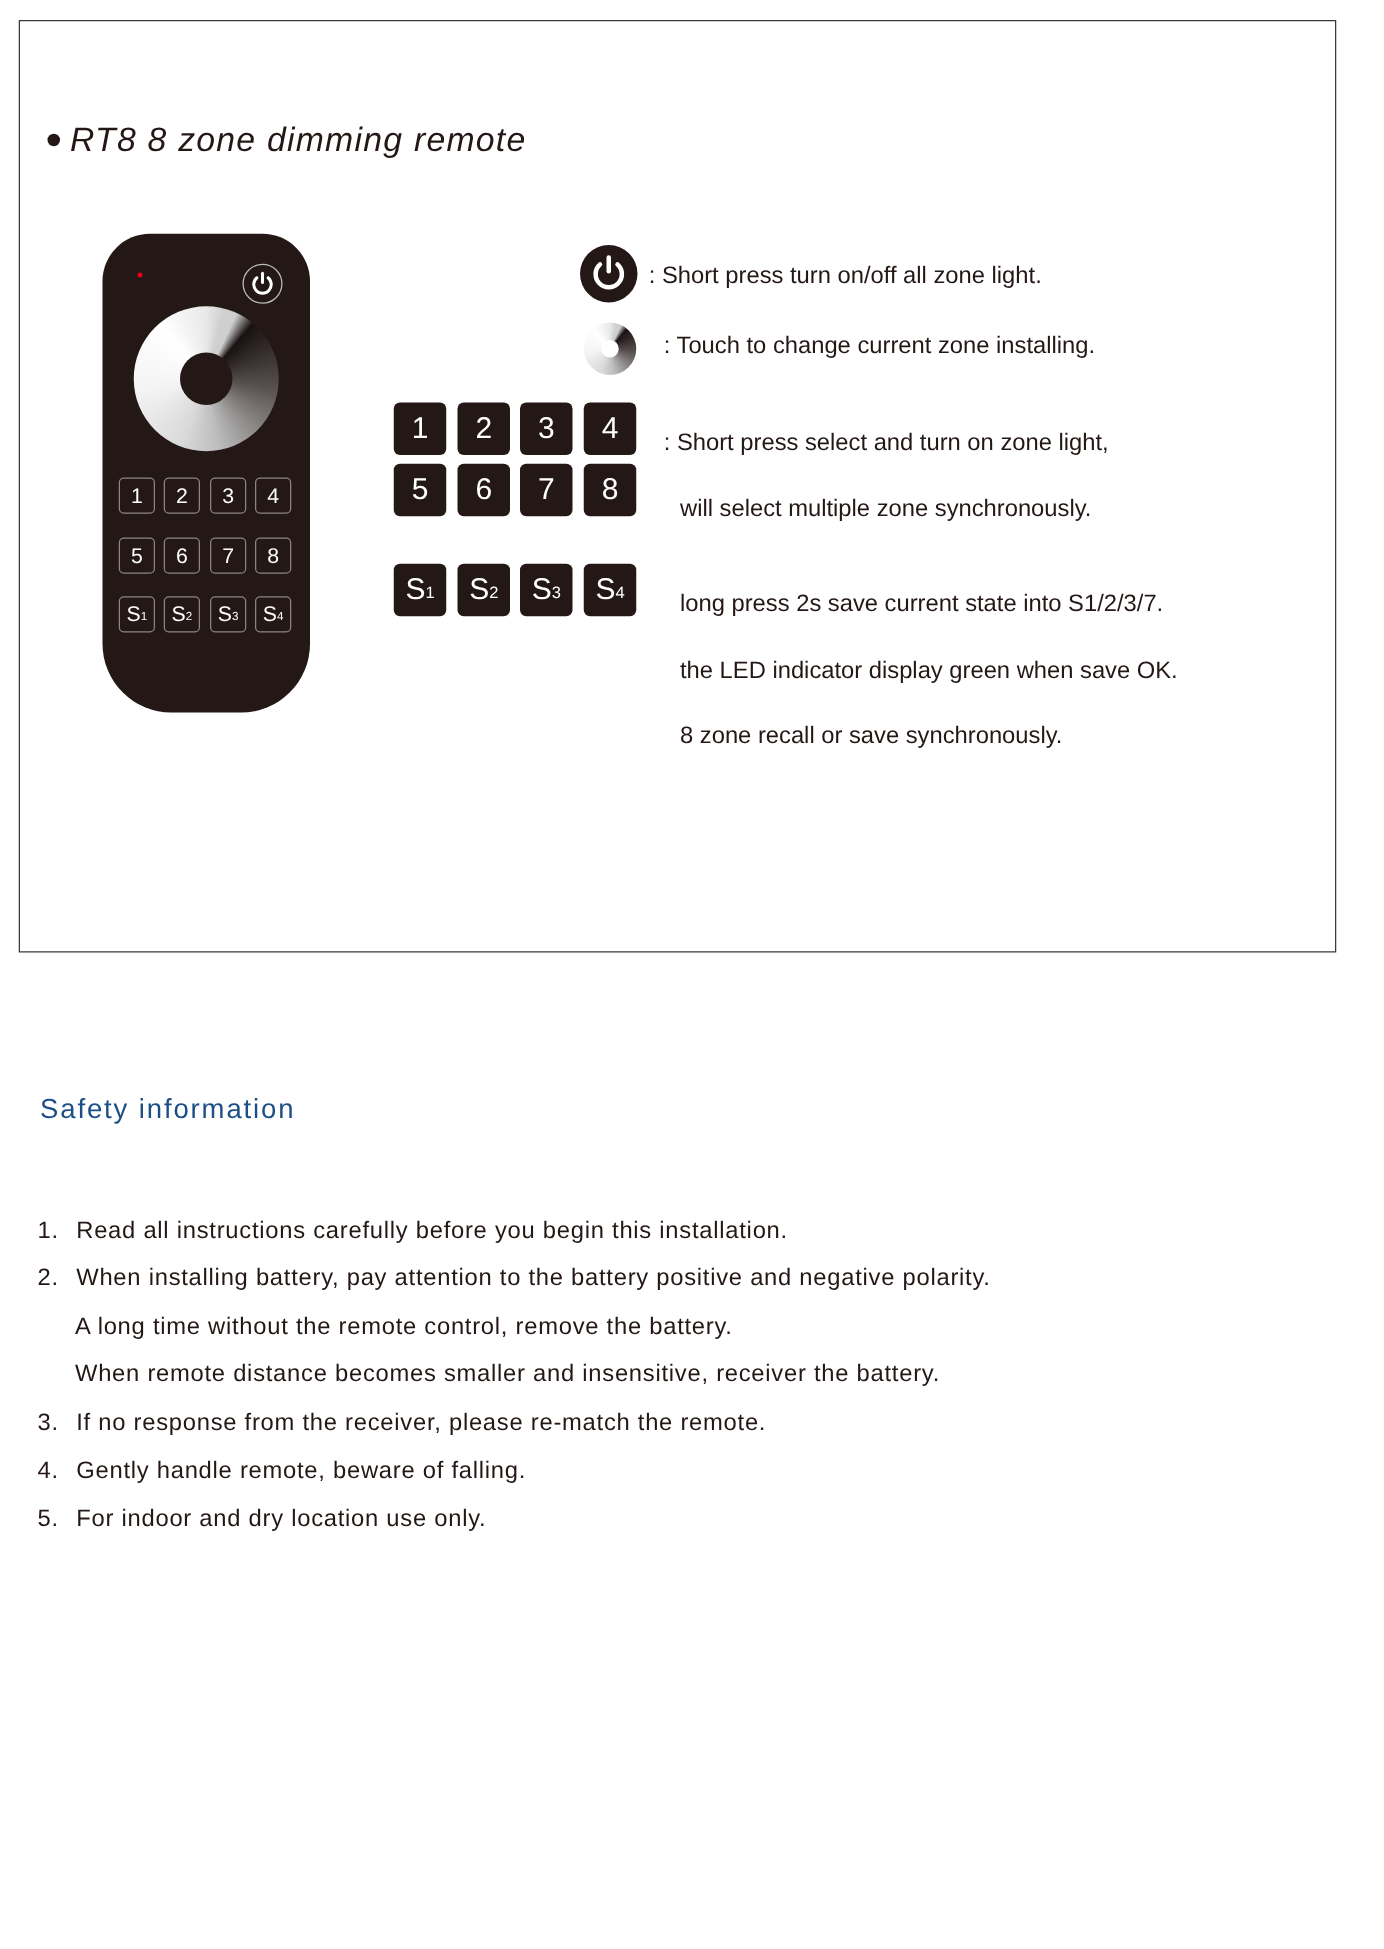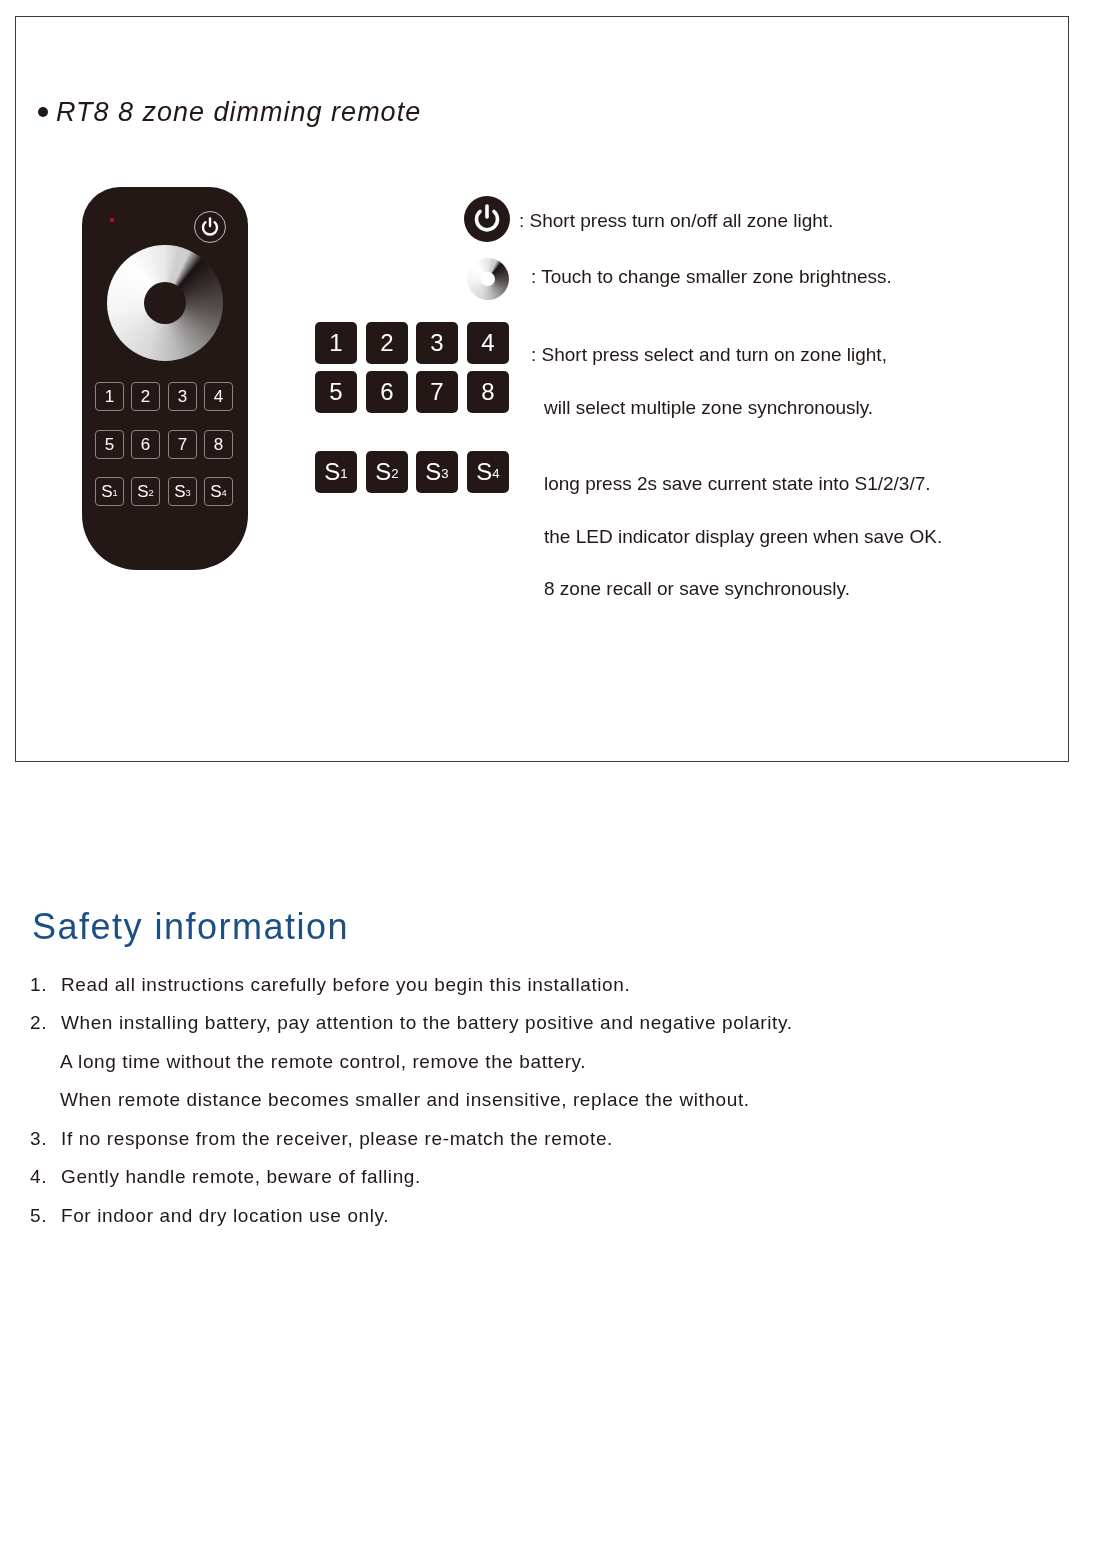--- a/index.html
+++ b/index.html
@@ -20,21 +20,21 @@
   
   .bpower{position:absolute;left:464px;top:196px;width:46px;height:46px;border-radius:50%;background:#231815;}
   .bwheel{position:absolute;left:467px;top:258px;width:42px;height:42px;border-radius:50%;
     background:conic-gradient(from 200deg,#d9d9d9 0deg,#f4f4f4 60deg,#fff 120deg,#e8e8e8 160deg,#cfcfcf 175deg,#cfcfcf 185deg,#1a1212 200deg,#5a5352 260deg,#bdbdbd 330deg,#d9d9d9 360deg);}
   .bwheel .hole{position:absolute;left:14px;top:14px;width:14px;height:14px;border-radius:50%;background:#fff;}
   .bkey{position:absolute;width:42px;height:42px;background:#231815;border-radius:5px;color:#fff;font-size:24px;display:flex;align-items:center;justify-content:center;}
   .desc{position:absolute;font-size:19px;line-height:26.5px;color:#231815;white-space:nowrap;}
   .desc .line{display:block;margin-top:26px;}
   .desc .indent{padding-left:13px;}
   
-  .safety-title{position:absolute;left:32px;top:874px;font-size:36px;letter-spacing:1.5px;color:#1c4f86;white-space:nowrap;margin-top:32px;}
+  .safety-title{position:absolute;left:32px;top:874px;font-size:22px;letter-spacing:1.5px;color:#1c4f86;white-space:nowrap;}
   .item{position:absolute;left:30px;font-size:19px;letter-spacing:0.6px;color:#231815;white-space:nowrap;}
   .item .num{display:inline-block;width:31px;}
   .cont{position:absolute;left:60px;font-size:19px;letter-spacing:0.6px;color:#231815;white-space:nowrap;}
 </style>
 </head>
 <body>
 
 <div class="frame"></div>
 
 <div class="title">
@@ -100,21 +100,21 @@
   <svg width="46" height="46" viewBox="0 0 46 46">
     <path d="M16 15.5 A10.5 10.5 0 1 0 30 15.5" fill="none" stroke="#fff" stroke-width="3.6" stroke-linecap="round"></path>
     <line x1="23" y1="10" x2="23" y2="21" stroke="#fff" stroke-width="3.6" stroke-linecap="round"></line>
   </svg>
 </div>
 <div class="desc" style="left:519px;top:208px"><span>: Short press turn on/off all zone light.</span></div>
 
 <div class="bwheel">
     <div class="hole"></div>
   </div>
-<div class="desc" style="left:531px;top:264px"><span>: Touch to change smaller zone brightness.</span></div>
+<div class="desc" style="left:531px;top:264px"><span>: Touch to change current zone installing.</span></div>
 
 <div class="bkey" style="left:315px;top:322px">
     <span>1</span>
   </div>
 <div class="bkey" style="left:366px;top:322px">
     <span>2</span>
   </div>
 <div class="bkey" style="left:416px;top:322px">
     <span>3</span>
   </div>
@@ -158,16 +158,16 @@
   <span class="line indent">long press 2s save current state into S1/2/3/7.</span>
   <span class="line indent">the LED indicator display green when save OK.</span>
   <span class="line indent">8 zone recall or save synchronously.</span>
 </div>
 
 <div class="safety-title">Safety information</div>
 
 <div class="item" style="top:974px"><span class="num">1.</span><span>Read all instructions carefully before you begin this installation.</span></div>
 <div class="item" style="top:1012px"><span class="num">2.</span><span>When installing battery, pay attention to the battery positive and negative polarity.</span></div>
 <div class="cont" style="top:1051px"><span>A long time without the remote control, remove the battery.</span></div>
-<div class="cont" style="top:1089px"><span>When remote distance becomes smaller and insensitive, replace the without.</span></div>
+<div class="cont" style="top:1089px"><span>When remote distance becomes smaller and insensitive, receiver the battery.</span></div>
 <div class="item" style="top:1128px"><span class="num">3.</span><span>If no response from the receiver, please re-match the remote.</span></div>
 <div class="item" style="top:1166px"><span class="num">4.</span><span>Gently handle remote, beware of falling.</span></div>
 <div class="item" style="top:1205px"><span class="num">5.</span><span>For indoor and dry location use only.</span></div>
 
 </body></html>

